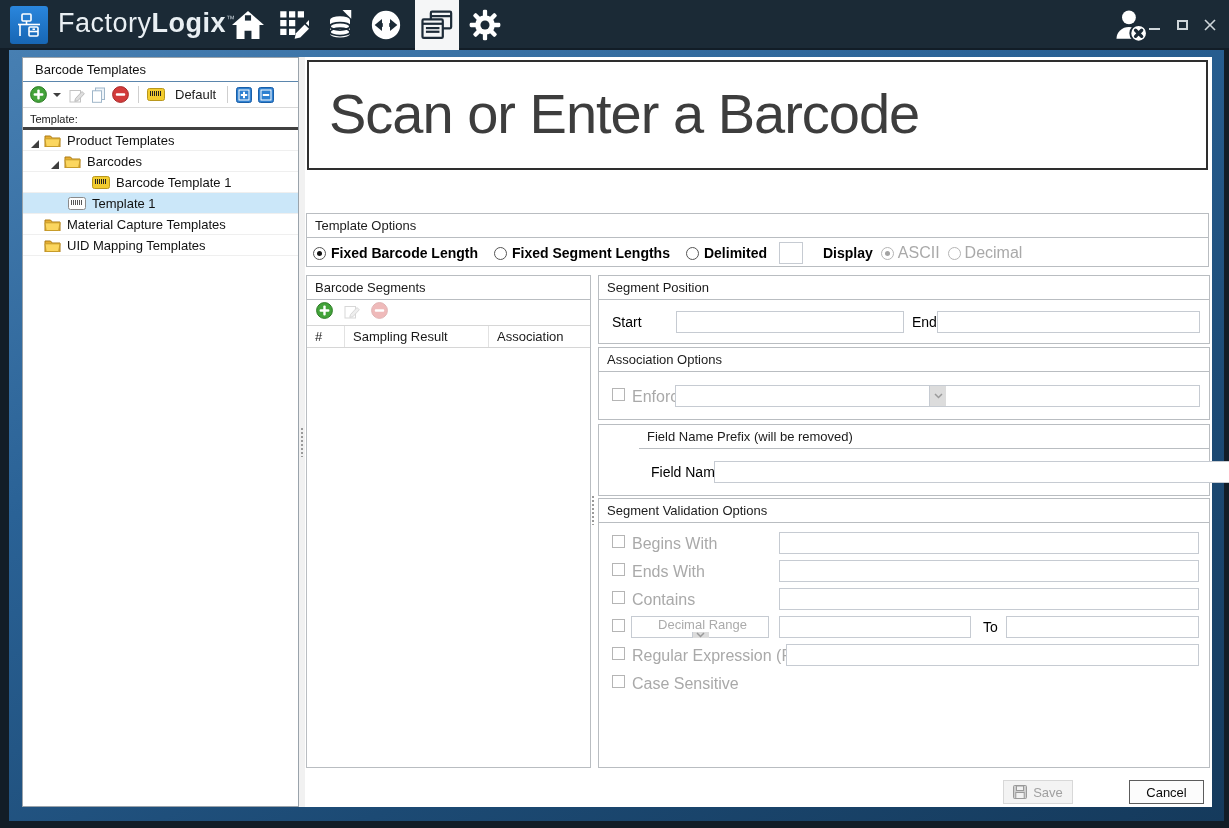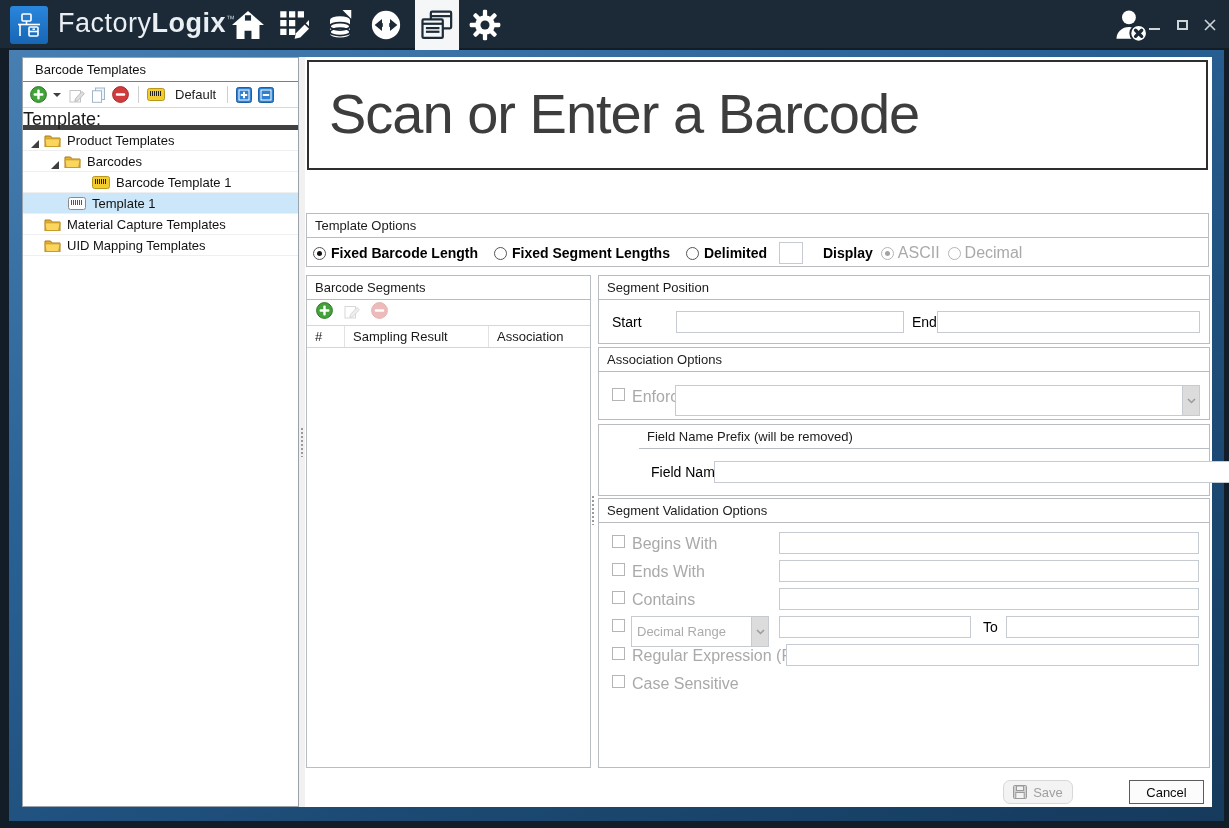--- a/index.html
+++ b/index.html
@@ -33,21 +33,21 @@
   .content { position:absolute; left:13px; top:7px; width:1190px; height:750px; background:#ffffff; }
 
   
   .sidebar { position:absolute; left:0; top:0; width:277px; height:750px; background:#fff; border:1px solid #9aa3ab; }
   .sb-title { height:24px; line-height:24px; padding-left:12px; font-size:13px; color:#111; border-bottom:1px solid #5b86ad; }
   .sb-toolbar { height:26px; display:flex; align-items:center; padding-left:7px; border-bottom:1px solid #d9d9d9; }
   .sb-toolbar .ic { display:flex; align-items:center; justify-content:center; margin-right:6px; cursor:pointer; }
   .caret { width:0; height:0; border-left:4px solid transparent; border-right:4px solid transparent; border-top:4px solid #3f3f3f; margin:0 8px 0 0; }
   .vsep { width:1px; height:17px; background:#cfcfcf; margin:0 8px 0 3px; }
   .sb-default-label { font-size:13px; color:#1a1a1a; margin:0 8px 0 4px; }
-  .sb-template-label { height:22px; line-height:22px; font-size:18px; border-bottom:5px solid #404040; }
+  .sb-template-label { height:22px; line-height:22px; padding-left:7px; font-size:11px; border-bottom:3px solid #404040; }
   .tree { position:relative; }
   .trow { height:21px; display:flex; align-items:center; font-size:13px; border-bottom:1px solid #efefef; cursor:pointer; white-space:nowrap; }
   .trow.sel { background:#cbe7f9; }
   .texp { width:8px; height:8px; display:inline-block; flex:none; }
   .ticon { display:inline-flex; align-items:center; margin:0 6px 0 5px; flex:none; }
   .tlabel { color:#121212; }
 
   
   .vsplit { position:absolute; left:277px; top:0; width:6px; height:750px; background:#f1f1f1; cursor:col-resize; }
   .grip { position:absolute; left:1px; width:4px; height:30px;
@@ -72,21 +72,21 @@
   .rb { display:inline-block; width:13px; height:13px; border:1px solid #555; border-radius:50%; background:#fff; position:relative; flex:none; cursor:pointer; }
   .rb.sel::after { content:""; position:absolute; left:3px; top:3px; width:5px; height:5px; border-radius:50%; background:#111; }
   .rb.dis { border-color:#b5b5b5; }
   .rb.dis.sel::after { background:#a3a3a3; }
 
   .cb { display:inline-block; width:13px; height:13px; border:1px solid #b5b5b5; background:#fff; flex:none; cursor:pointer; }
 
   .tmplrow { display:flex; align-items:center; height:30px; padding-left:6px; }
   .tmplrow .lbl { margin-left:5px; }
 
-  .combo { position:absolute; height:31px; border:1px solid #c6cbd2; background:#fff; display:flex; align-items:center; }
+  .combo { position:absolute; height:22px; border:1px solid #c6cbd2; background:#fff; display:flex; align-items:center;flex-direction:column; }
   .combo .ctext { flex:1; font-size:13px; color:#ababab; padding-left:5px; }
   .combo .cbtn { width:17px; height:100%; background:#dcdcdc; border-left:1px solid #c6cbd2; display:flex; align-items:center; justify-content:center; }
 
   
   .seg-toolbar { height:26px; display:flex; align-items:center; padding-left:9px; gap:11px; border-bottom:1px solid #d6d6d6; }
   .seg-thead { height:22px; display:flex; border-bottom:1px solid #d6d6d6; font-size:13px; }
   .seg-th { padding:3px 0 0 8px; border-right:1px solid #e2e2e2; }
   .dim { opacity:.35; }
 
   .btn { position:absolute; height:24px; display:flex; align-items:center; justify-content:center; gap:6px; font-size:13px; cursor:pointer; }
@@ -493,21 +493,21 @@
 
         <span class="cb" style="position:absolute; left:13px; top:124px"></span>
         <span class="lbl-dis" style="position:absolute; left:33px; top:124px">Regular Expression (RegEx):</span>
         <input class="tb" style="left: 187px; top: 121px; width: 413px;">
 
         <span class="cb" style="position:absolute; left:13px; top:152px"></span>
         <span class="lbl-dis" style="position:absolute; left:33px; top:152px">Case Sensitive</span>
       </div>
     </div>
 
-    <div class="btn btn-save" style="left:698px; top:723px;border-radius:7px;">
+    <div class="btn btn-save" style="left:698px; top:723px;">
       <svg width="14" height="14" viewBox="0 0 14 14">
             <rect x="0.5" y="0.5" width="13" height="13" rx="1" fill="#cfcfcf" stroke="#9a9a9a"></rect>
             <rect x="3.5" y="1" width="7" height="4.5" fill="#f2f2f2" stroke="#9a9a9a"></rect>
             <rect x="2.8" y="7.5" width="8.4" height="6" fill="#f2f2f2" stroke="#9a9a9a"></rect>
           </svg>
       <span>Save</span>
     </div>
     <div class="btn btn-cancel" style="left:824px; top:723px;">
       <span>Cancel</span>
     </div>

